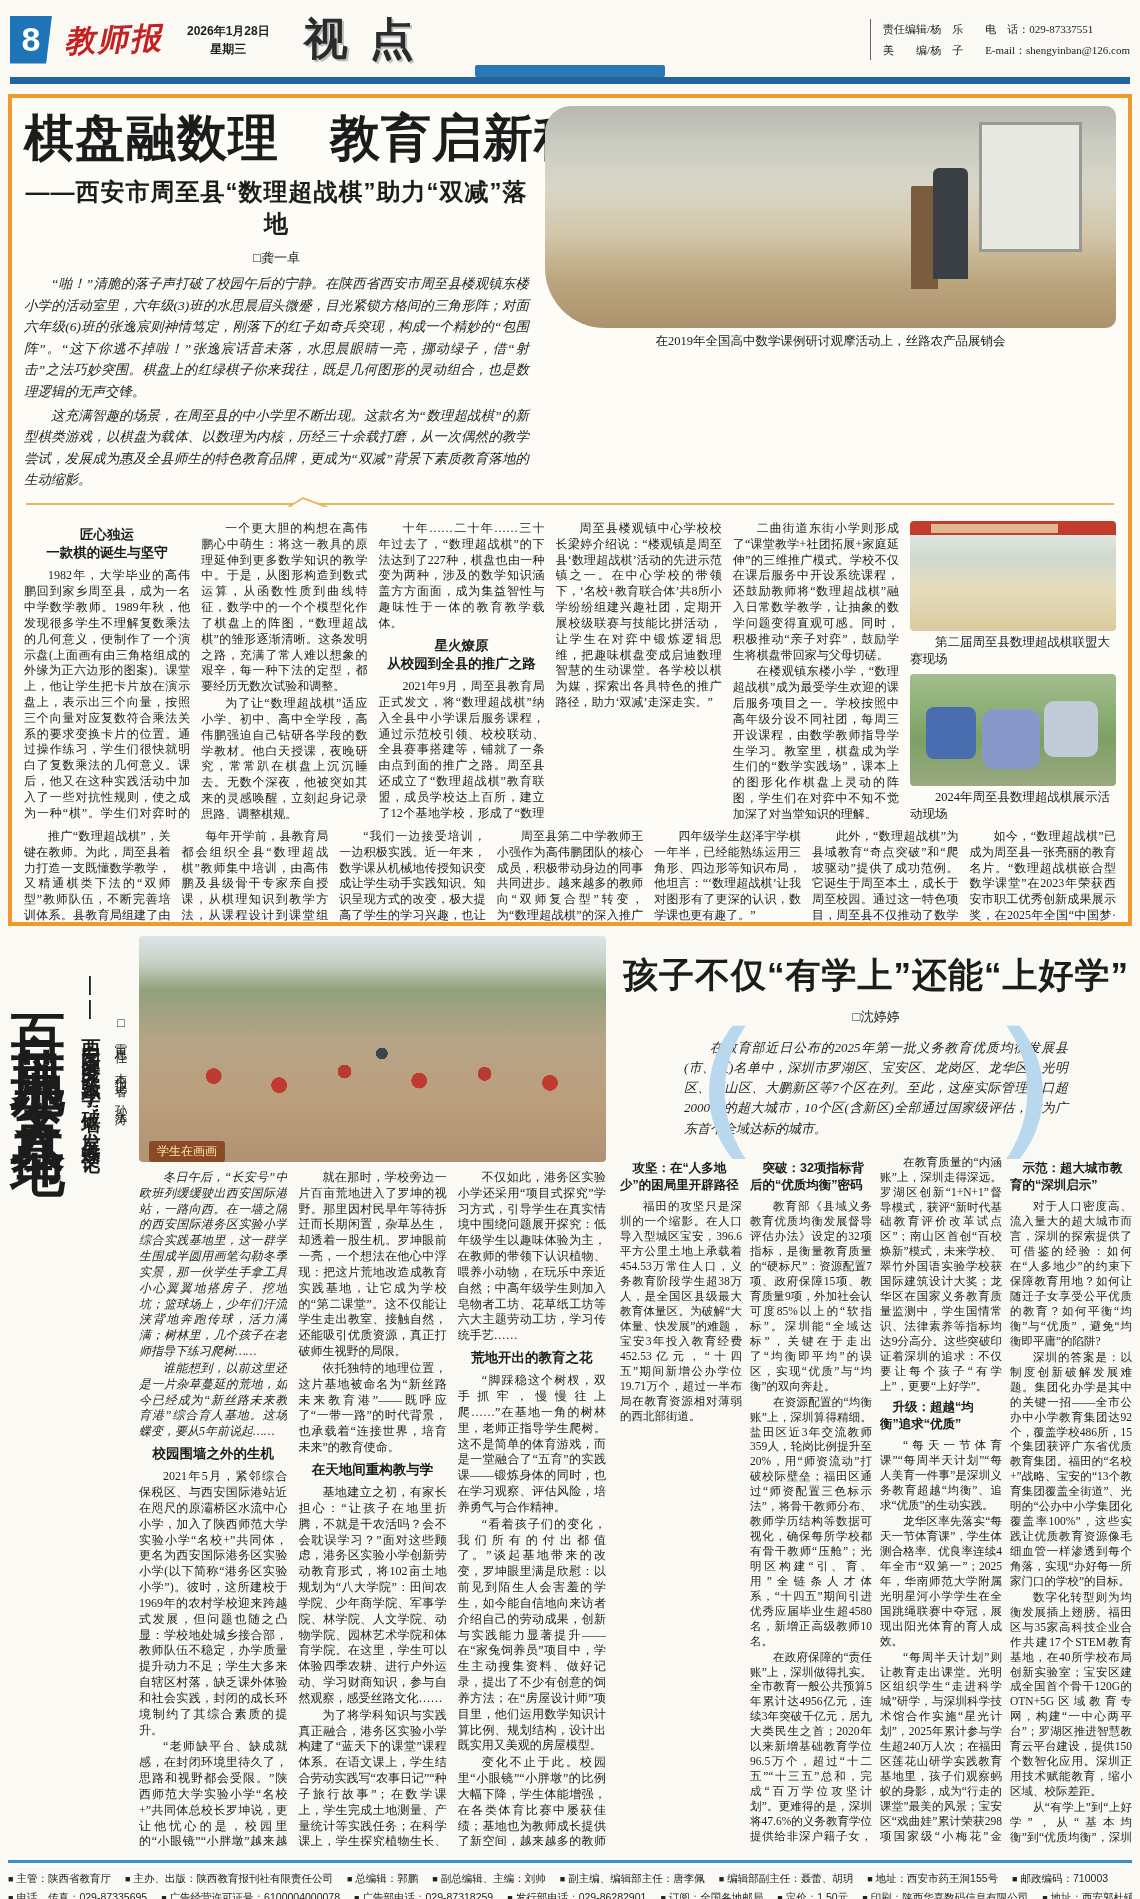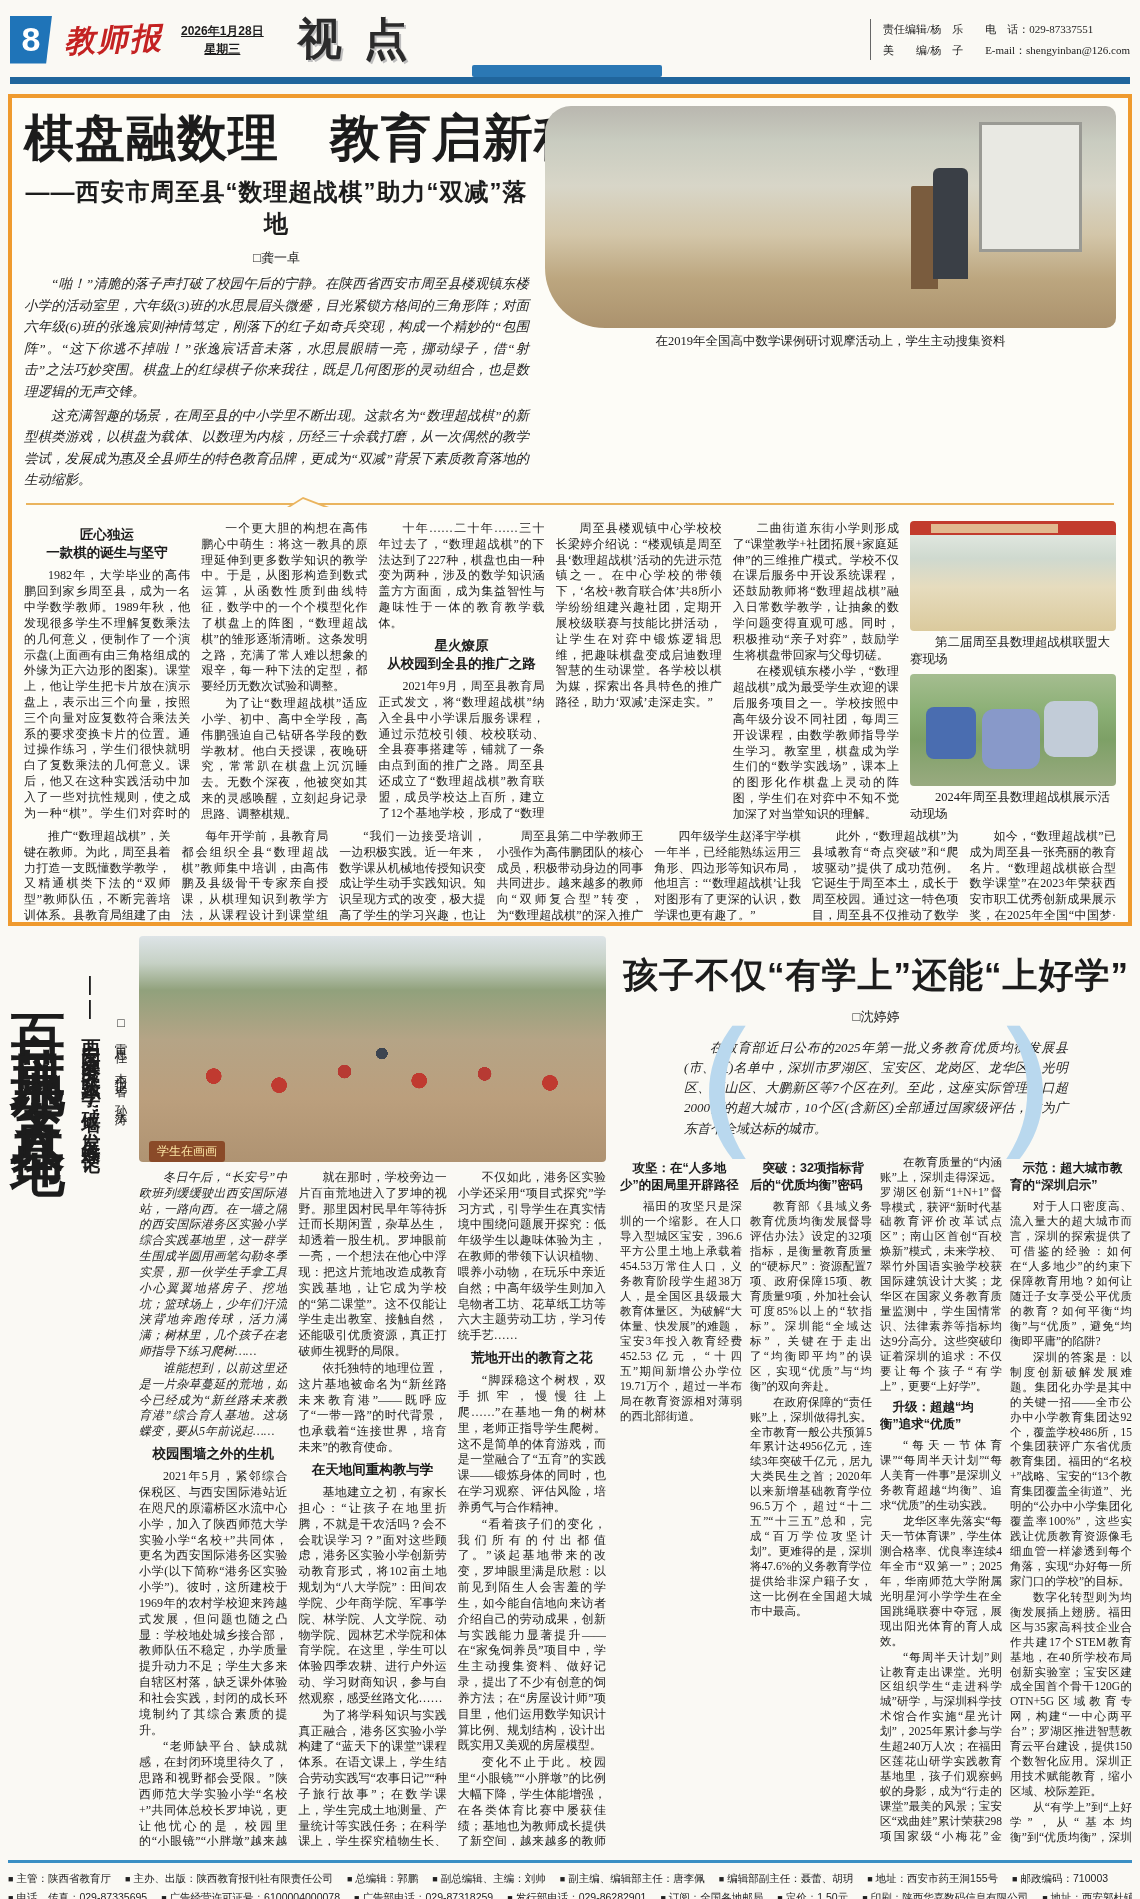--- a/index.html
+++ b/index.html
@@ -4,21 +4,21 @@
 <style>
   html,body{margin:0;padding:0;background:#e9e7e0;}
   .page{width:1140px;height:1899px;margin:0 auto;background:#faf9f4;overflow:hidden;position:relative;
         font-family:"Liberation Sans",sans-serif;color:#1c1c1c;}
   
   .ph{display:flex;align-items:center;padding:10px 10px 2px;gap:12px;}
   .pagenum{width:42px;height:48px;background:#1f74b8;color:#fff;font-size:34px;font-weight:bold;
            display:flex;align-items:center;justify-content:center;clip-path:polygon(0 0,100% 0,86% 100%,0 100%);}
   .masthead{color:#c42222;font-family:"Liberation Serif",serif;font-style:italic;font-weight:bold;
             font-size:31px;letter-spacing:2px;transform:rotate(-2deg);white-space:nowrap;}
-  .dateblock{font-size:12px;font-weight:bold;text-align:center;line-height:1.5;margin-left:6px;text-decoration:underline;}
+  .dateblock{font-size:12px;font-weight:bold;text-align:center;line-height:1.5;margin-left:12px;}
   .vp-wrap{flex:1;text-align:left;position:relative;}
   .vp{font-size:44px;font-weight:900;letter-spacing:22px;color:#2b2b2b;
       text-shadow:2px 2px 0 #bdbdbd;position:relative;z-index:1;padding-left:22px;}
   .vp-bar{position:absolute;left:50%;transform:translateX(-50%);bottom:-8px;width:190px;height:12px;
           background:#2b78b4;border-radius:2px;}
   .edinfo{font-size:11px;line-height:1.9;border-left:1px solid #666;padding-left:12px;white-space:nowrap;font-family:Liberation Serif, serif;}
   .header-rule{height:7px;background:#20659c;margin:6px 10px 0;}
   
   .mainbox{margin:10px 8px 0;border:4px solid #ef9a2e;background:#fdfcf7;padding:8px 12px 6px;
            height:832px;box-sizing:border-box;overflow:hidden;}
@@ -128,21 +128,21 @@
         <h1 class="m-headline">棋盘融数理　教育启新程</h1>
         <div class="m-sub">——西安市周至县“数理超战棋”助力“双减”落地</div>
         <div class="m-by">□龚一卓</div>
         <div class="m-intro">
             <p class="para intro-kai">“啪！”清脆的落子声打破了校园午后的宁静。在陕西省西安市周至县楼观镇东楼小学的活动室里，六年级(3)班的水思晨眉头微蹙，目光紧锁方格间的三角形阵；对面六年级(6)班的张逸宸则神情笃定，刚落下的红子如奇兵突现，构成一个精妙的“包围阵”。“这下你逃不掉啦！”张逸宸话音未落，水思晨眼睛一亮，挪动绿子，借“射击”之法巧妙突围。棋盘上的红绿棋子你来我往，既是几何图形的灵动组合，也是数理逻辑的无声交锋。</p>
             <p class="para intro-kai">这充满智趣的场景，在周至县的中小学里不断出现。这款名为“数理超战棋”的新型棋类游戏，以棋盘为载体、以数理为内核，历经三十余载打磨，从一次偶然的教学尝试，发展成为惠及全县师生的特色教育品牌，更成为“双减”背景下素质教育落地的生动缩影。</p>
           </div>
       </div>
       <div class="m-right">
         <div class="photo photo-lecture"></div>
-        <div class="pcap">在2019年全国高中数学课例研讨观摩活动上，学生主动搜集资料</div>
+        <div class="pcap">在2019年全国高中数学课例研讨观摩活动上，丝路农产品展销会</div>
       </div>
     </div>
 
     <div class="divider">
         <i></i>
       </div>
 
     <div class="band upper">
       <div class="col">
           <div class="colhead">匠心独运
@@ -247,20 +247,21 @@
         <span class="paren r">）</span>
       </div>
       <div class="rcols">
         <div class="col">
             <div class="colhead">攻坚：在“人多地少”的困局里开辟路径</div>
             <p class="para">福田的攻坚只是深圳的一个缩影。在人口导入型城区宝安，396.6平方公里土地上承载着454.53万常住人口，义务教育阶段学生超38万人，是全国区县级最大教育体量区。为破解“大体量、快发展”的难题，宝安3年投入教育经费452.53亿元，“十四五”期间新增公办学位19.71万个，超过一半布局在教育资源相对薄弱的西北部街道。</p>
           </div>
         <div class="col">
             <div class="colhead">突破：32项指标背后的“优质均衡”密码</div>
             <p class="para">教育部《县域义务教育优质均衡发展督导评估办法》设定的32项指标，是衡量教育质量的“硬标尺”：资源配置7项、政府保障15项、教育质量9项，外加社会认可度85%以上的“软指标”。深圳能“全域达标”，关键在于走出了“均衡即平均”的误区，实现“优质”与“均衡”的双向奔赴。</p>
+            <p class="para">在资源配置的“均衡账”上，深圳算得精细。盐田区近3年交流教师359人，轮岗比例提升至20%，用“师资流动”打破校际壁垒；福田区通过“师资配置三色标示法”，将骨干教师分布、教师学历结构等数据可视化，确保每所学校都有骨干教师“压舱”；光明区构建“引、育、用”全链条人才体系，“十四五”期间引进优秀应届毕业生超4580名，新增正高级教师10名。</p>
             <p class="para">在政府保障的“责任账”上，深圳做得扎实。全市教育一般公共预算5年累计达4956亿元，连续3年突破千亿元，居九大类民生之首；2020年以来新增基础教育学位96.5万个，超过“十二五”“十三五”总和，完成“百万学位攻坚计划”。更难得的是，深圳将47.6%的义务教育学位提供给非深户籍子女，这一比例在全国超大城市中最高。</p>
           </div>
         <div class="col">
             <p class="para">在教育质量的“内涵账”上，深圳走得深远。罗湖区创新“1+N+1”督导模式，获评“新时代基础教育评价改革试点区”；南山区首创“百校焕新”模式，未来学校、翠竹外国语实验学校获国际建筑设计大奖；龙华区在国家义务教育质量监测中，学生国情常识、法律素养等指标均达9分高分。这些突破印证着深圳的追求：不仅要让每个孩子“有学上”，更要“上好学”。</p>
             <div class="colhead">升级：超越“均衡”追求“优质”</div>
             <p class="para">“每天一节体育课”“每周半天计划”“每人美育一件事”是深圳义务教育超越“均衡”、追求“优质”的生动实践。</p>
             <p class="para">龙华区率先落实“每天一节体育课”，学生体测合格率、优良率连续4年全市“双第一”；2025年，华南师范大学附属光明星河小学学生在全国跳绳联赛中夺冠，展现出阳光体育的育人成效。</p>
             <p class="para">“每周半天计划”则让教育走出课堂。光明区组织学生“走进科学城”研学，与深圳科学技术馆合作实施“星光计划”，2025年累计参与学生超240万人次；在福田区莲花山研学实践教育基地里，孩子们观察蚂蚁的身影，成为“行走的课堂”最美的风景；宝安区“戏曲娃”累计荣获298项国家级“小梅花”金奖；盐田区“微美365”育人工程让美育浸润每个校园。</p>
           </div>
         <div class="col">

